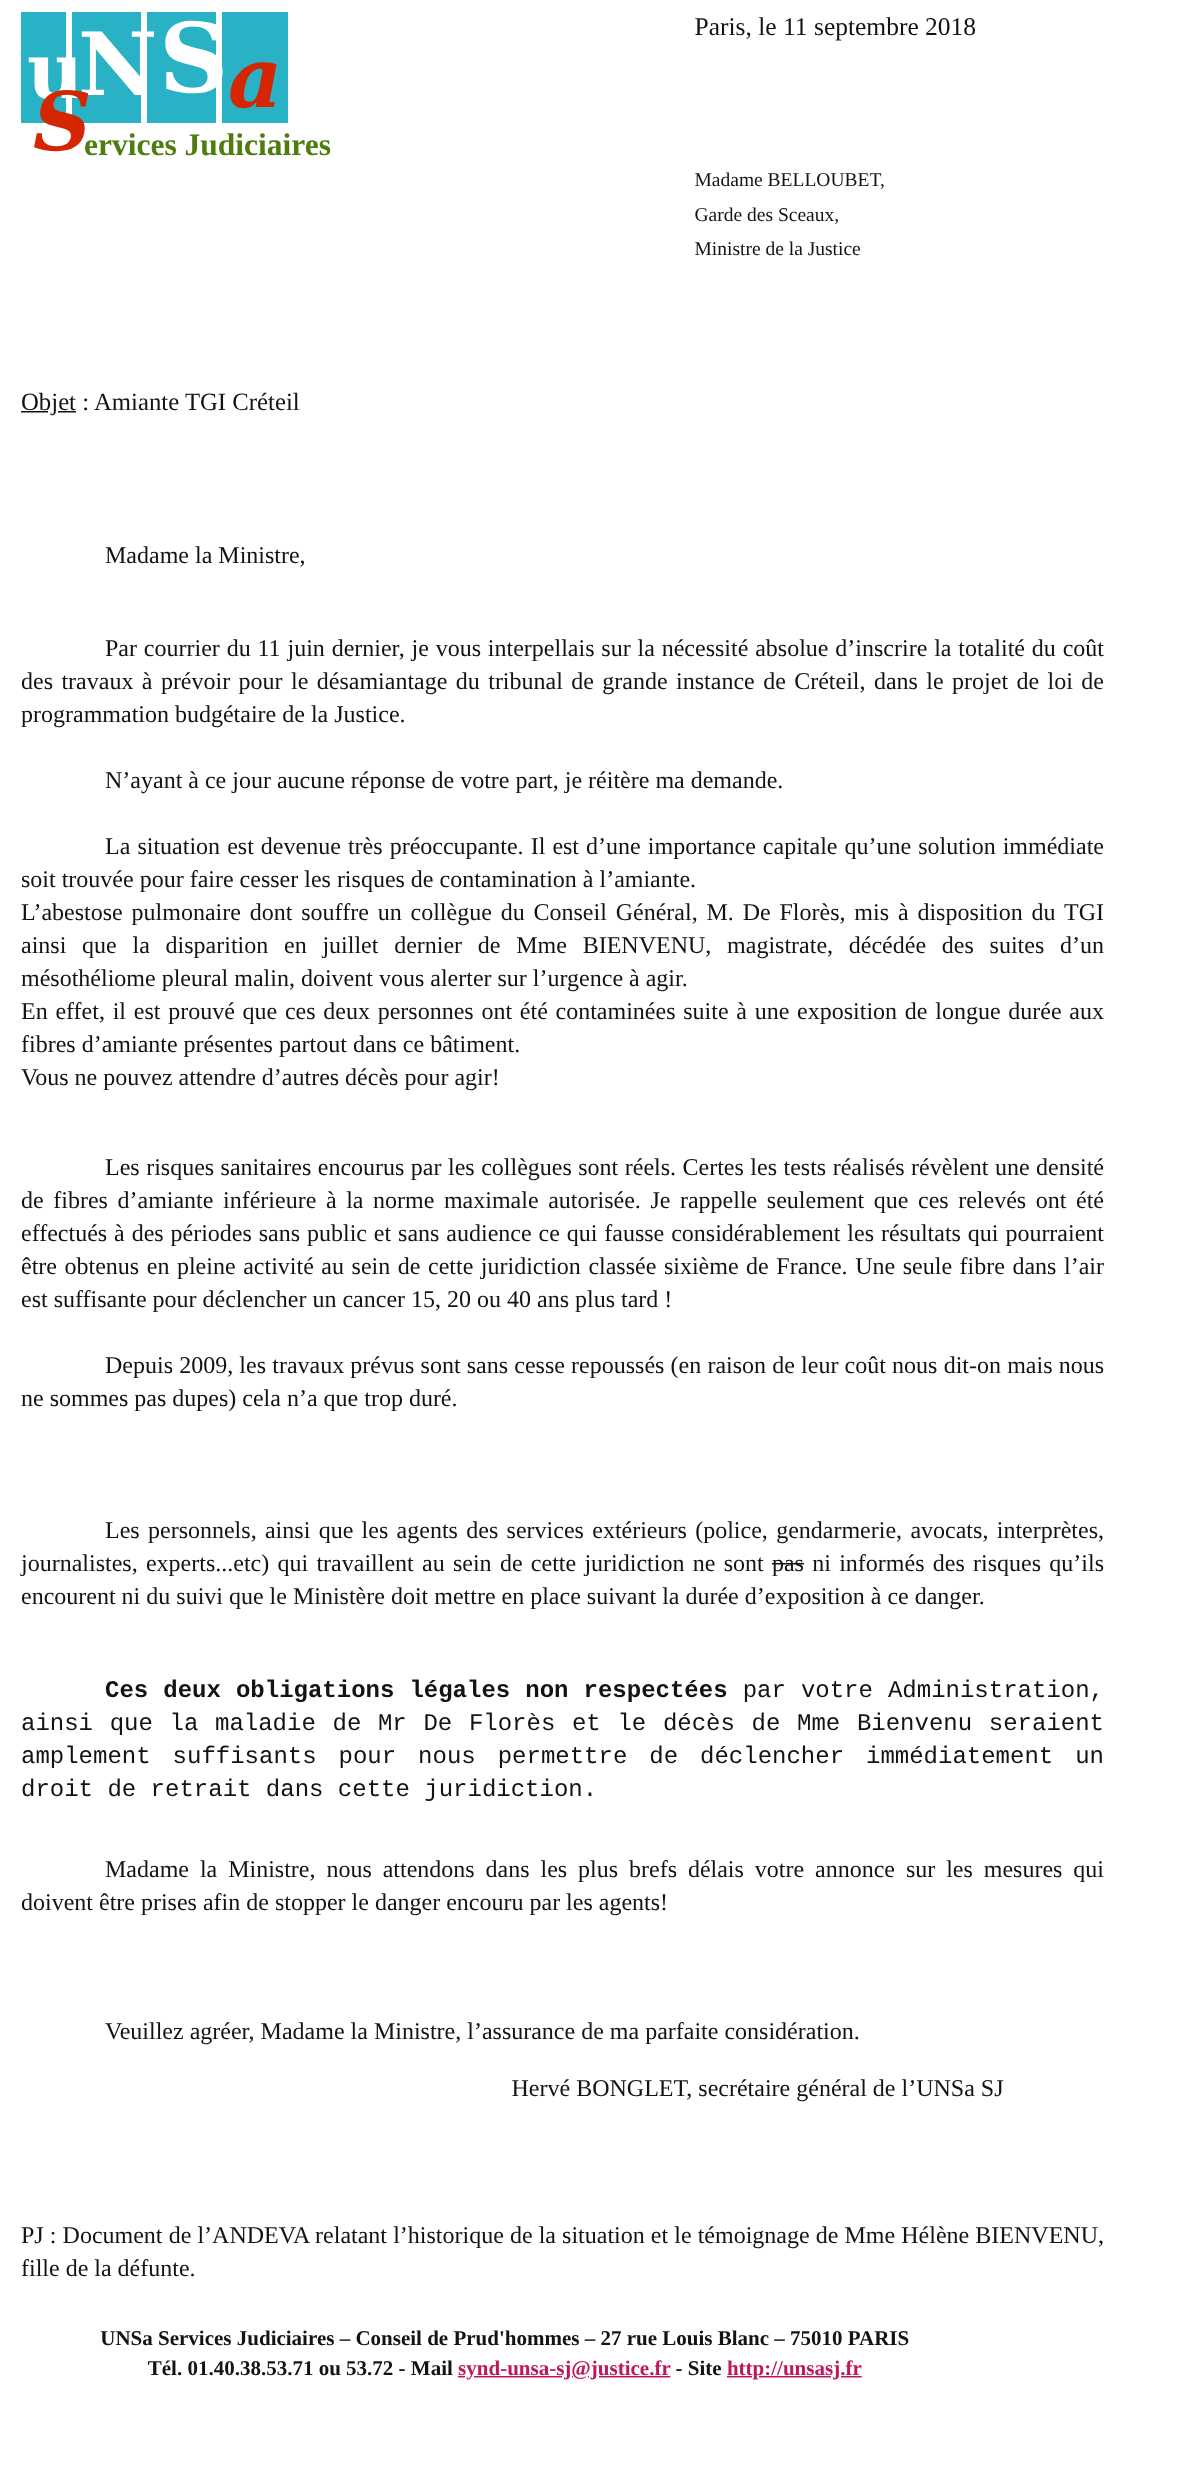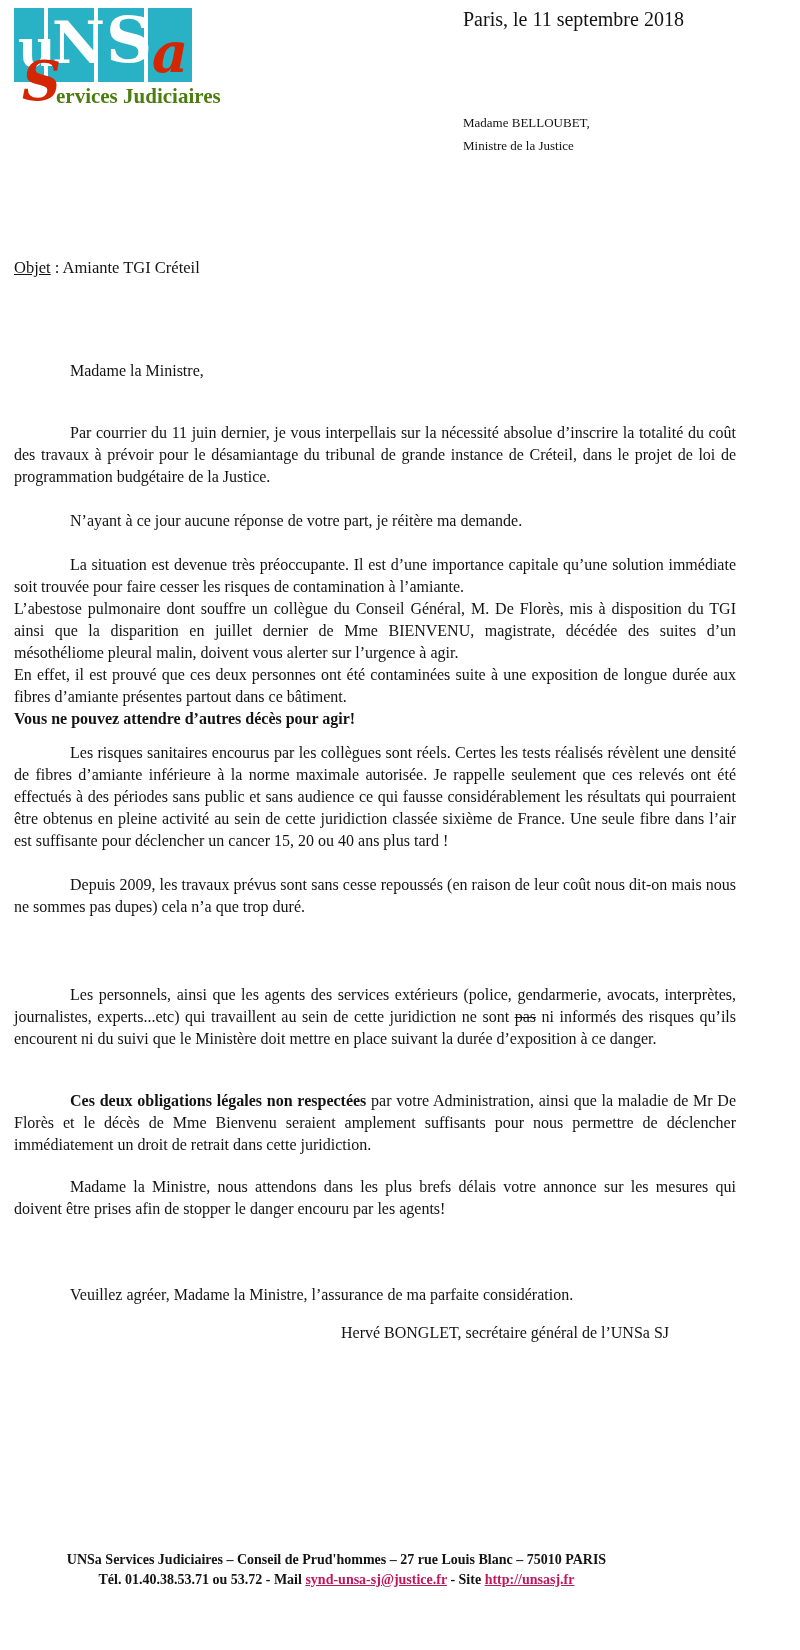--- a/index.html
+++ b/index.html
@@ -31,36 +31,36 @@
   .logo-sub { position: relative; margin-top: 2px; padding-left: 42px; white-space: nowrap; }
   .logo-sub .big-s {
     position: absolute; left: 8px; top: -30px; font-size: 54px; line-height: 1;
     color: #d42600; font-family: "DejaVu Serif", serif; font-style: italic; font-weight: bold;
   }
   .logo-sub .sub-rest {
     color: #4d7c0f; font-weight: bold; font-size: 21px;
     font-family: "Liberation Serif", serif;
   }
   .head-right { position: absolute; left: 449px; top: 0; width: 300px; }
-  .date-line { font-size: 20px; }
+  .date-line { font-size: 17px; }
   .recipient { margin-top: 80px; font-size: 13px; line-height: 23px; }
 
   
   .objet { margin-top: 68px; font-size: 16.5px; }
   .objet .u { text-decoration: underline; }
   .salutation { margin-top: 84px; margin-left: 56px; }
   p { margin: 0 0 22px 0; line-height: 22px; }
   .just { text-align: justify; }
   .indent { text-indent: 56px; }
   .tight { margin-bottom: 0; }
   .p1 { margin-top: 42px; }
-  .group-end { margin-bottom: 12px; font-weight: bold; }
+  .group-end { margin-bottom: 38px; }
   .p5 { margin-bottom: 66px; }
   .p6 { margin-bottom: 40px; }
-  .p7 { margin-bottom: 20px; }
+  .p7 { margin-bottom: 32px; font-family: Liberation Mono, monospace; }
   .p8 { margin-bottom: 64px; }
   .closing { margin-left: 56px; margin-bottom: 16px; }
   .signature { margin-left: 327px; margin-bottom: 0; }
   .pj { margin-top: 76px; text-align: justify; }
   .struck { text-decoration: line-through; }
 
   
   .footer {
     position: absolute; left: 0; bottom: 60px; width: 673px;
     text-align: center; font-weight: bold; font-size: 14px; line-height: 20px;
@@ -86,20 +86,21 @@
       </div>
       <div class="logo-sub">
         <span class="big-s">S</span>
         <span class="sub-rest">ervices Judiciaires</span>
       </div>
     </div>
     <div class="head-right">
       <div class="date-line">Paris, le 11 septembre 2018</div>
       <div class="recipient">
         <div>Madame BELLOUBET,</div>
+        <div>Garde des Sceaux,</div>
         <div>Ministre de la Justice</div>
       </div>
     </div>
   </div>
 
   <div class="objet"><span class="u">Objet</span><span> : </span><span>Amiante TGI Créteil</span></div>
 
   <div class="salutation">Madame la Ministre,</div>
 
   <p class="just indent p1">Par courrier du 11 juin dernier, je vous interpellais sur la nécessité absolue d’inscrire la totalité du coût des travaux à prévoir pour le désamiantage du tribunal de grande instance de Créteil, dans le projet de loi de programmation budgétaire de la Justice.</p>
@@ -118,19 +119,20 @@
   <p class="just indent p6"><span>Les personnels, ainsi que les agents des services extérieurs (police, gendarmerie, avocats, interprètes, journalistes, experts...etc) qui travaillent au sein de cette juridiction ne sont </span><span class="struck">pas</span><span> ni informés des risques qu’ils encourent ni du suivi que le Ministère doit mettre en place suivant la durée d’exposition à ce danger.</span></p>
 
   <p class="just indent p7"><strong>Ces deux obligations légales non respectées</strong><span> par votre Administration, ainsi que la maladie de Mr De Florès et le décès de Mme Bienvenu seraient amplement suffisants pour nous permettre de déclencher immédiatement un droit de retrait dans cette juridiction.</span></p>
 
   <p class="just indent p8">Madame la Ministre, nous attendons dans les plus brefs délais votre annonce sur les mesures qui doivent être prises afin de stopper le danger encouru par les agents!</p>
 
   <p class="closing">Veuillez agréer, Madame la Ministre, l’assurance de ma parfaite considération.</p>
 
   <p class="signature">Hervé BONGLET, secrétaire général de l’UNSa SJ</p>
 
+  <p class="pj">PJ : Document de l’ANDEVA relatant l’historique de la situation et le témoignage de Mme Hélène BIENVENU, fille de la défunte.</p>
 
 </div>
 
 <div class="footer">
   <div>UNSa Services Judiciaires – Conseil de Prud'hommes – 27 rue Louis Blanc – 75010 PARIS</div>
   <div><span>Tél. 01.40.38.53.71 ou  53.72 - Mail </span><a href="#">synd-unsa-sj@justice.fr</a><span> - Site </span><a href="#">http://unsasj.fr</a></div>
 </div>
 
 </body></html>

